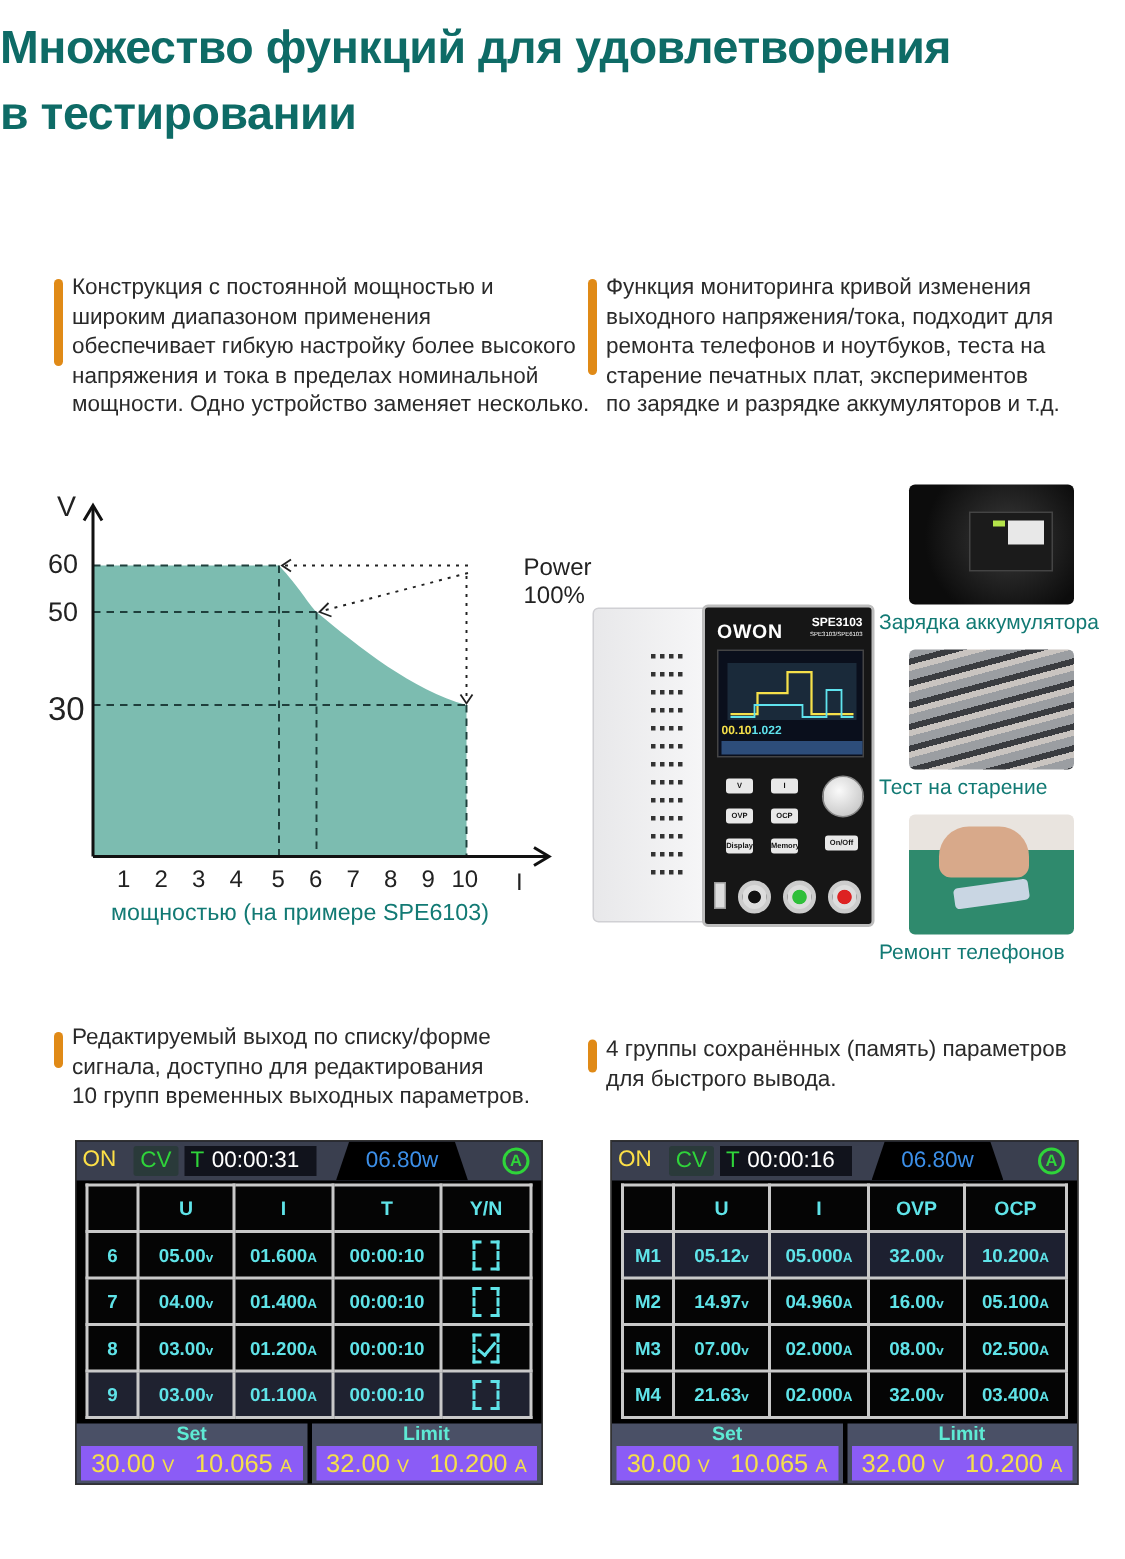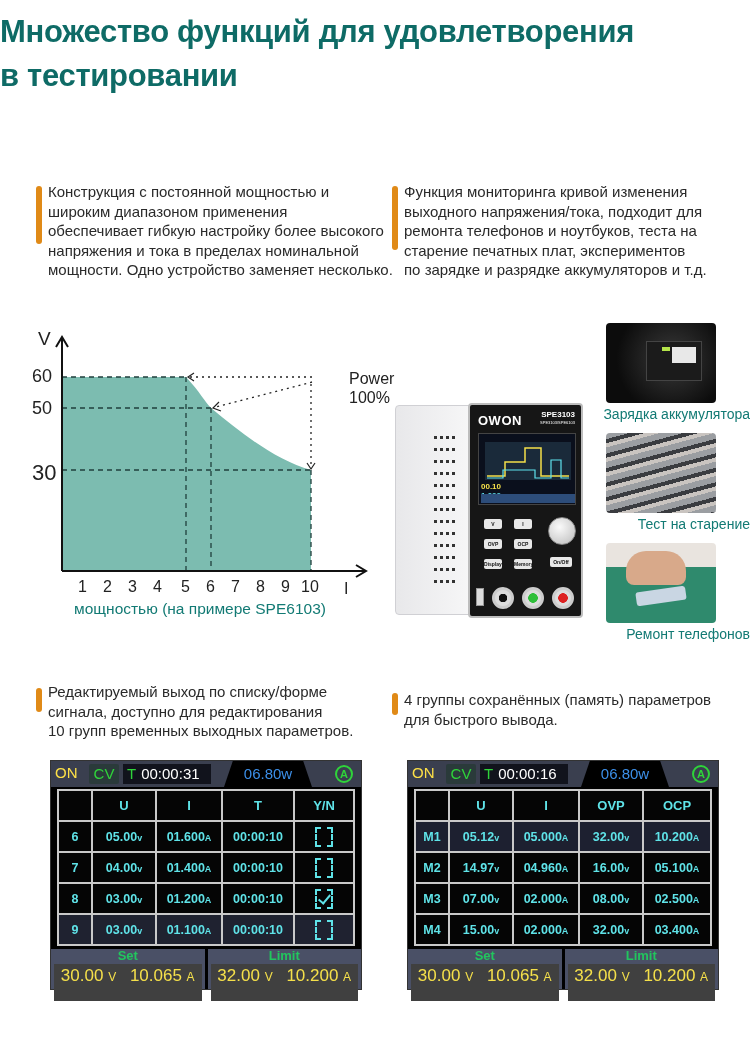--- a/index.html
+++ b/index.html
@@ -17,53 +17,53 @@
   
   .device { position: absolute; left: 390px; top: 395px; width: 195px; height: 225px; }
   .dev-side { position: absolute; left: 5px; top: 10px; width: 75px; height: 210px; background: linear-gradient(90deg,#e8e8ea,#f6f6f7); border-radius: 4px 0 0 4px; border: 1px solid #d0d0d4; }
   .vent { position: absolute; width: 3px; height: 3px; background: #333; }
   .dev-front { position: absolute; left: 78px; top: 8px; width: 115px; height: 215px; background: #161616; border-radius: 4px; border: 2px solid #bdbdbd; }
   .dev-logo { position: absolute; left: 8px; top: 8px; color: #fff; font-weight: bold; font-size: 13px; letter-spacing: 0.5px; }
   .dev-model { position: absolute; right: 6px; top: 6px; color: #fff; font-size: 8px; font-weight: bold; text-align: right; line-height: 8px; }
   .dev-model small { font-size: 4px; font-weight: normal; display: block; }
   .dev-screen { position: absolute; left: 8px; top: 28px; width: 98px; height: 72px; background: #0a0f1c; border: 1px solid #444; }
   .dev-screen .plot { position: absolute; left: 6px; top: 8px; width: 86px; height: 38px; background: #1a2a3a; }
-  .dev-screen .r1 { position: absolute; left: 2px; top: 48px; width: 94px; height: 10px; display: flex; font-size: 8px; font-weight: bold; flex-direction: column; }
+  .dev-screen .r1 { position: absolute; left: 2px; top: 48px; width: 94px; height: 10px; display: flex; font-size: 8px; font-weight: bold; }
   .dev-screen .r1 .v { color: #f5e04a; } .dev-screen .r1 .a { color: #5fe3ee; }
   .dev-screen .r2 { position: absolute; left: 2px; top: 60px; width: 94px; height: 9px; background: #2d4d7a; }
   .btn { position: absolute; width: 18px; height: 10px; background: #e8e8e8; border-radius: 2px; font-size: 5px; color: #111; text-align: center; line-height: 10px; font-weight: bold; }
   .knob { position: absolute; left: 78px; top: 112px; width: 28px; height: 28px; border-radius: 50%; background: radial-gradient(circle at 40% 35%, #fafafa, #bbb); border: 1px solid #888; }
   .term { position: absolute; top: 182px; width: 22px; height: 22px; border-radius: 50%; border: 3px solid #ccc; }
   .usb { position: absolute; left: 6px; top: 183px; width: 8px; height: 18px; background: #ddd; border: 1px solid #999; }
 
   
   .app { position: absolute; left: 606px; width: 110px; height: 80px; border-radius: 4px; overflow: hidden; }
-  .app-label { position: absolute; width: 164px; left: 586px; text-align: right; color: #127a74; font-size: 14px; }
+  .app-label { position: absolute; width: 164px; left: 586px; text-align: left; color: #127a74; font-size: 14px; }
 
   
   .panel { position: absolute; top: 760px; width: 312px; height: 230px; background: #000; border: 1px solid #333; font-family: "Liberation Sans", sans-serif; }
   .p-head { position: absolute; left: 0; top: 0; width: 310px; height: 26px; background: #3a3f4f; }
   .p-on { position: absolute; left: 4px; top: 3px; color: #fde047; font-size: 15px; }
   .p-cv { position: absolute; left: 38px; top: 3px; width: 30px; height: 20px; background: #2a3a3a; color: #2fd43a; font-size: 15px; text-align: center; line-height: 20px; border-radius: 2px; }
   .p-tbox { position: absolute; left: 72px; top: 3px; width: 88px; height: 20px; background: #11131c; color: #fff; font-size: 15px; line-height: 20px; padding-left: 4px; white-space: nowrap; }
   .p-tbox .t { color: #2fd43a; margin-right: 5px; }
   .p-power { position: absolute; left: 173px; top: 0; width: 88px; height: 26px; background: #000; color: #3c8fe8; font-size: 15px; text-align: center; line-height: 26px; clip-path: polygon(10% 0, 90% 0, 100% 100%, 0 100%); }
   .p-auto { position: absolute; right: 8px; top: 4px; width: 18px; height: 18px; border-radius: 50%; border: 2px solid #2fd43a; color: #2fd43a; font-size: 11px; font-weight: bold; text-align: center; line-height: 14px; }
   table.grid { position: absolute; left: 6px; top: 28px; width: 298px; border-collapse: collapse; }
   table.grid td, table.grid th { border: 2px solid #c9c9c9; height: 31px; text-align: center; font-weight: bold; font-size: 12.5px; color: #5fe3e8; background: #050505; }
   table.grid th { color: #5fe3e8; font-size: 13px; }
   table.grid tr.sel td { background: #1f2230; }
   table.grid tr.sel2 td { background: #1d2030; }
   .unit { font-size: 9px; }
   .chk { display: inline-block; width: 18px; height: 20px; border: 2px dashed #5fe3e8; vertical-align: middle; position: relative; }
   .chk.on::after { content: ""; position: absolute; left: 4px; top: 1px; width: 5px; height: 10px; border: solid #5fe3e8; border-width: 0 2px 2px 0; transform: rotate(40deg); }
   .p-foot { position: absolute; left: 0; top: 188px; width: 310px; height: 40px; display: flex; gap: 3px; }
   .p-fbox { flex: 1; background: #4a5066; position: relative; }
-  .p-fbox .lbl { position: absolute; top: 0; width: 100%; text-align: center; color: #22c55e; font-size: 13px; font-weight: bold; line-height: 14px; }
-  .p-fbox .val { position: absolute; left: 3px; right: 3px; top: 15px; height: 37px; background: #404040; color: #f5e04a; font-size: 17px; line-height: 23px; display: flex; justify-content: space-around; white-space: nowrap; }
+  .p-fbox .lbl { position: absolute; top: 0; width: 100%; text-align: center; color: #5eead4; font-size: 13px; font-weight: bold; line-height: 14px; }
+  .p-fbox .val { position: absolute; left: 3px; right: 3px; top: 15px; height: 23px; background: #8b5cf6; color: #f5e04a; font-size: 17px; line-height: 23px; display: flex; justify-content: space-around; white-space: nowrap; }
   .p-fbox .val small { font-size: 12px; }
 </style>
 </head>
 <body>
 
 <div class="title">
   <div>Множество функций для удовлетворения</div>
   <div>в тестировании</div>
 </div>
 
@@ -304,21 +304,21 @@
     </tr>
     <tr>
       <td>M3</td>
       <td><span>07.00</span><span class="unit">v</span></td>
       <td><span>02.000</span><span class="unit">A</span></td>
       <td><span>08.00</span><span class="unit">v</span></td>
       <td><span>02.500</span><span class="unit">A</span></td>
     </tr>
     <tr>
       <td>M4</td>
-      <td><span>15.00</span><span class="unit">v</span></td>
+      <td><span>21.63</span><span class="unit">v</span></td>
       <td><span>02.000</span><span class="unit">A</span></td>
       <td><span>32.00</span><span class="unit">v</span></td>
       <td><span>03.400</span><span class="unit">A</span></td>
     </tr>
   </tbody>
     </table>
   <div class="p-foot">
     <div class="p-fbox">
       <div class="lbl">Set</div>
       <div class="val">

